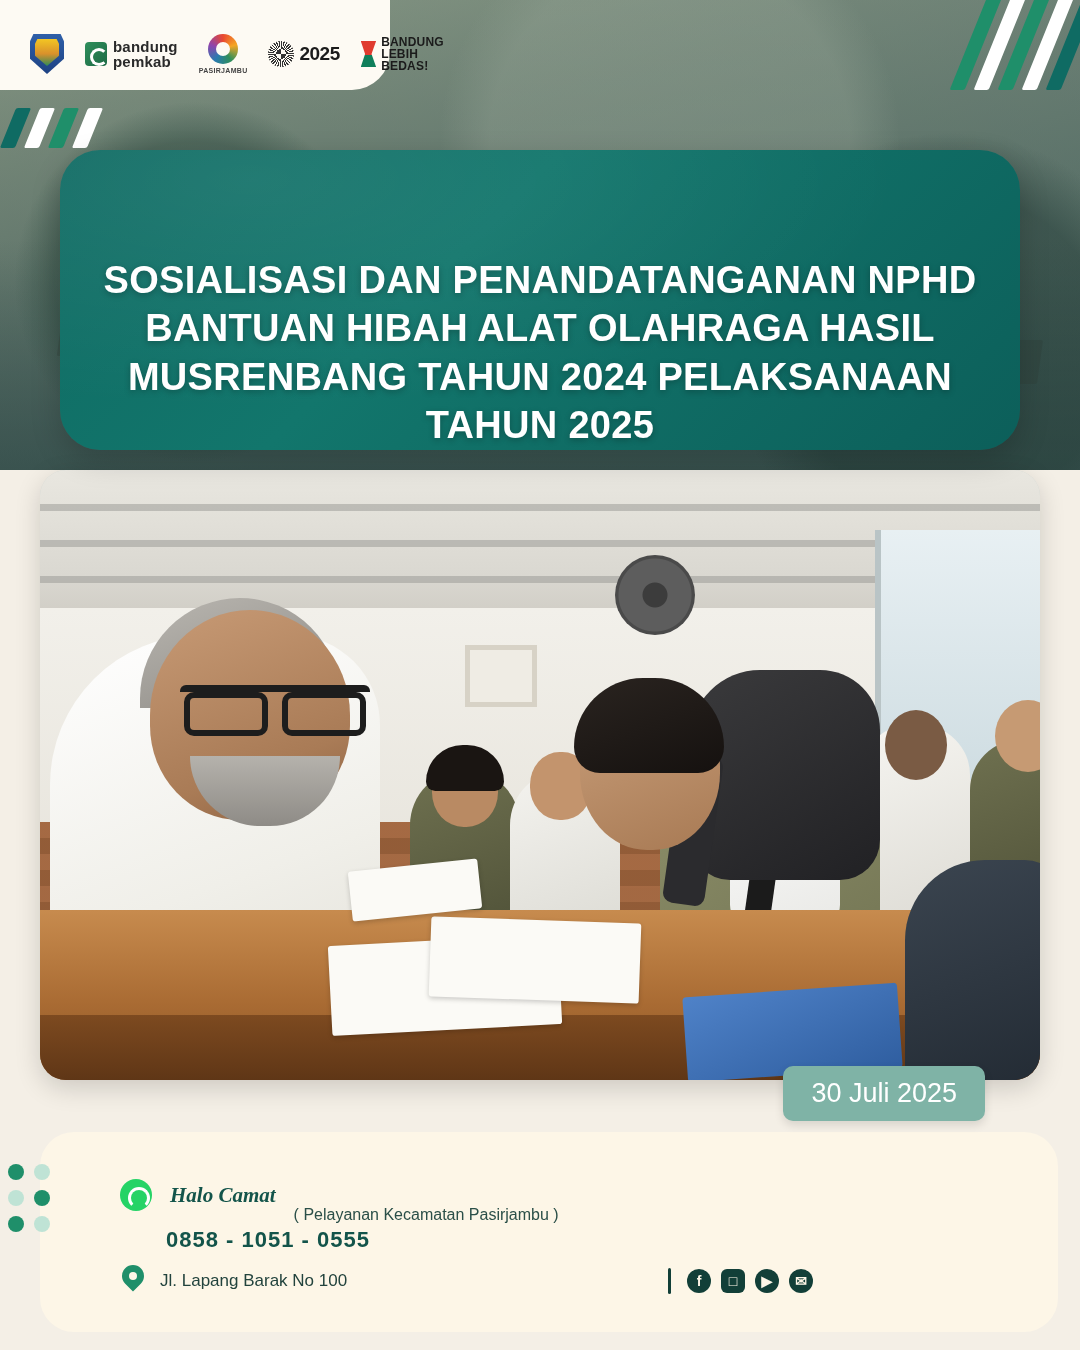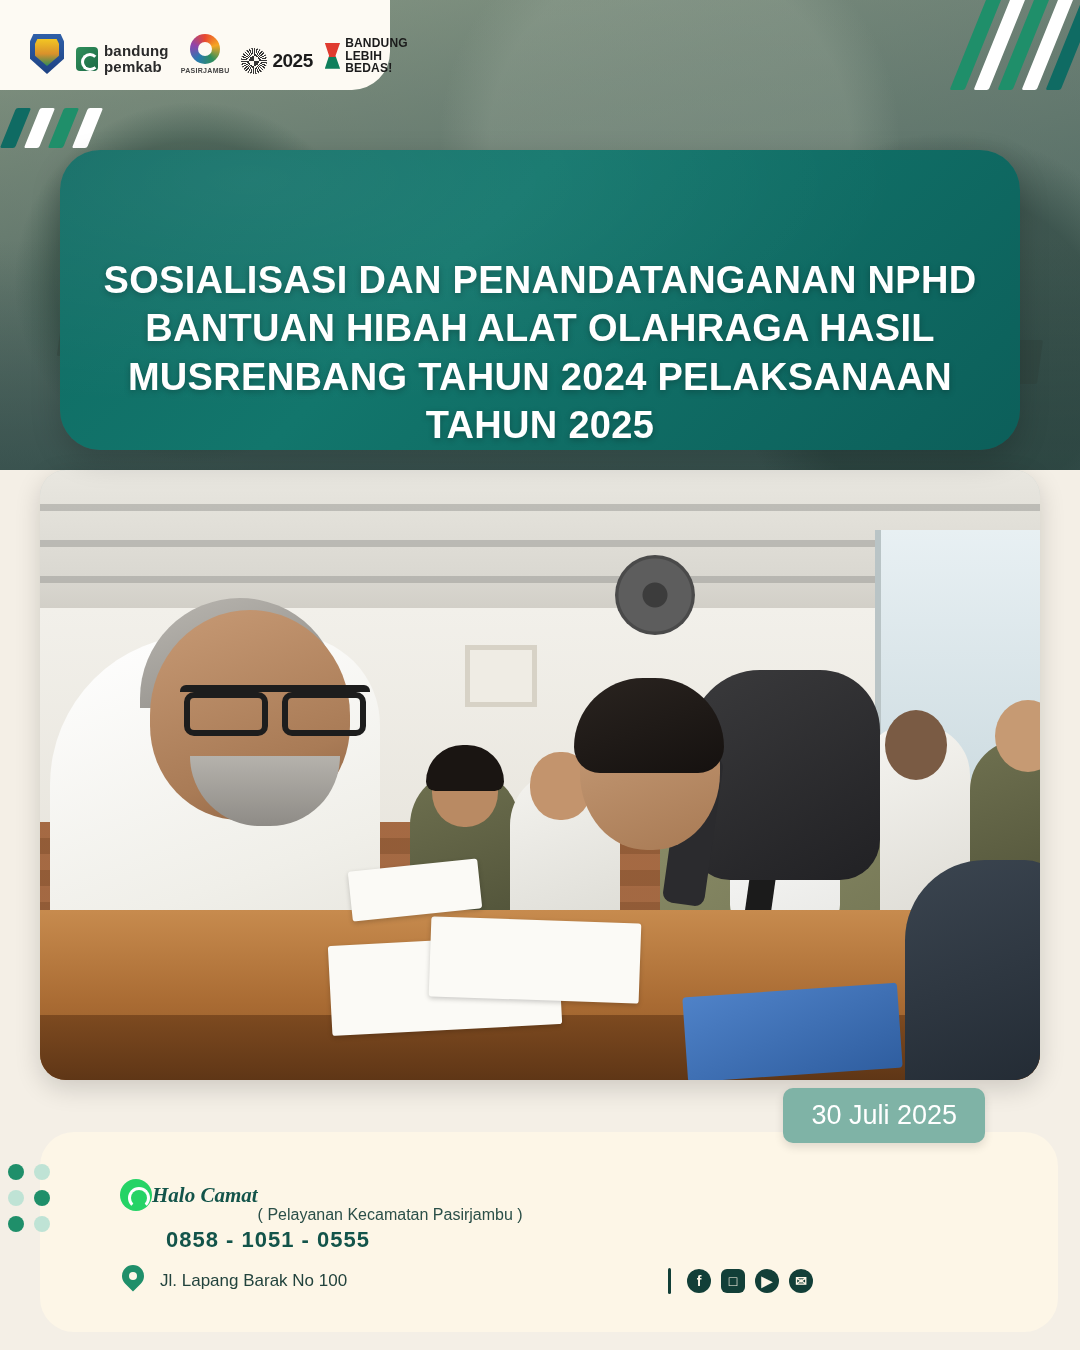--- a/index.html
+++ b/index.html
@@ -42,21 +42,21 @@
   
   .logo-card {
     position: absolute; left: -40px; top: -40px;
     width: 430px; height: 130px;
     background: #fdfaf3;
     border-bottom-right-radius: 38px;
     z-index: 6;
     display: flex; align-items: flex-end;
     padding: 0 0 16px 70px;
   }
-  .logo-row { display: flex; align-items: flex-end; gap: 12px; }
+  .logo-row { display: flex; align-items: center; gap: 21px; }
   .logo-item { display:flex; align-items:center; gap:6px; }
   .crest {
     width: 34px; height: 40px;
     background: linear-gradient(180deg,#2f5fa8 0%, #1d4182 100%);
     clip-path: polygon(10% 0, 90% 0, 100% 18%, 100% 62%, 50% 100%, 0 62%, 0 18%);
     position: relative;
   }
   .crest::after{
     content:""; position:absolute; left:5px; top:5px; right:5px; bottom:8px;
     background: linear-gradient(180deg,#f3c623 0%, #d9912b 55%, #2e8b57 100%);
@@ -255,21 +255,21 @@
     transform: rotate(-4deg); border-radius:4px;
   }
   .ph-right-dark{
     left:865px; top:390px; width:160px; height:230px;
     background: linear-gradient(160deg,#3b4550,#222a33);
     border-radius: 80px 40px 0 0;
   }
 
   
   .date-chip {
-    position: absolute; right: 95px; top: 1088px;
+    position: absolute; right: 95px; top: 1066px;
     background: #7fb3a6;
     color: #ffffff;
     font-size: 27px;
     padding: 12px 28px;
     border-radius: 10px;
     z-index: 8;
     box-shadow: 0 4px 10px rgba(0,0,0,.12);
   }
 
   
@@ -283,21 +283,21 @@
     position: absolute; left: 8px; bottom: 118px; z-index: 6;
     display: grid; grid-template-columns: repeat(2, 16px); gap: 10px;
   }
   .dots i {
     display:block; width: 16px; height: 16px; border-radius: 50%;
     background: #1f8f6a;
   }
   .dots i.pale { background: #bfe3d5; }
 
   .contact { position: absolute; left: 80px; top: 34px; }
-  .wa-row { display:flex; align-items:center; gap: 0; }
+  .wa-row { display:flex; align-items:center; gap: 18px; }
   .wa-icon {
     width: 32px; height: 32px; border-radius: 50%;
     background: #25d366; position: relative; flex: none;
   }
   .wa-icon::after{
     content:""; position:absolute; left:8px; top:8px; width:16px; height:16px;
     border:3px solid #fff; border-radius:50%; border-bottom-color:transparent;
   }
   .halo {
     font-family: "Liberation Serif", serif;

